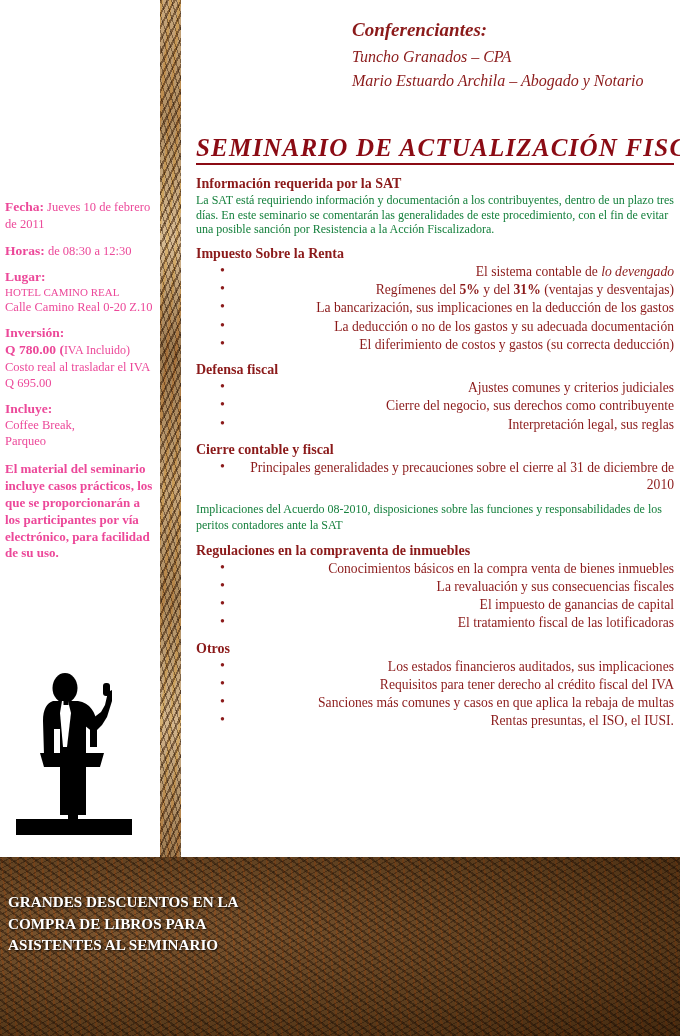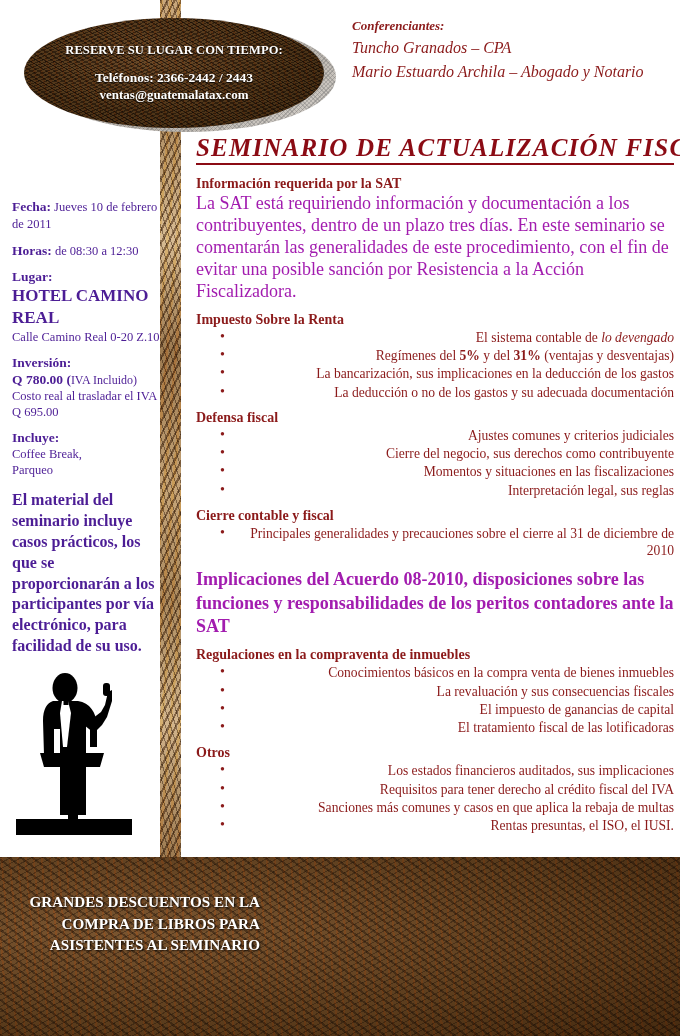--- a/index.html
+++ b/index.html
@@ -68,35 +68,35 @@
     color:#ffffff;font-weight:bold;font-size:13px;
     text-shadow:0 1px 1px rgba(0,0,0,.8);
     line-height:1.25;
   }
 
   
   .conferenciantes{
     position:absolute; left:352px; top:16px; width:320px;
     font-style:italic; color:#8B1A1A; line-height:1.5;
   }
-  .conferenciantes .ctitle{ font-weight:bold; font-size:13px; font-style:italic;}
+  .conferenciantes .ctitle{ font-weight:bold; font-size:19px; font-style:italic;}
   .conferenciantes .cname{ font-size:16px; font-style:italic;}
 
   
   .sidebar{
-    position:absolute; left:12px; top:198px; width:152px;
-    color:#4c1d95; font-size:13.5px; line-height:1.28;
+    position:absolute; left:5px; top:198px; width:152px;
+    color:#ec4899; font-size:13.5px; line-height:1.28;
   }
   .sb-block{ margin-bottom:9px; }
   .sb-key{ font-weight:bold; }
-  .sb-sub{ font-weight:bold; font-size:17px; }
+  .sb-sub{ font-weight:normal; font-size:11px; }
   .sb-plain{ font-size:12.5px; }
   .sb-small{ font-size:12px; }
   .sb-note{
-    font-weight:bold; font-size:16px; line-height:1.3; margin-top:12px;
+    font-weight:bold; font-size:13px; line-height:1.3; margin-top:12px;
   }
 
   
   .speaker{
     position:absolute; left:6px; top:655px; width:150px; height:195px;
   }
 
   
   .content{
     position:absolute; left:196px; top:134px; width:478px;
@@ -110,23 +110,23 @@
     border-bottom:2px solid #8B0B14;
     padding-bottom:1px;
     margin-bottom:11px;
     white-space:nowrap;
   }
   h3.sec{
     font-size:14px; font-weight:bold; margin:0 0 1px 0; color:#8B1A1A;
     font-family:"Liberation Serif", serif;
   }
   p.para{
-    font-size:18px; margin:0 0 9px 0; line-height:1.22; color:#a21caf;
-  }
-  p.para.strong{ font-weight:bold; line-height:1.3; }
+    font-size:12px; margin:0 0 9px 0; line-height:1.22; color:#15803d;
+  }
+  p.para.strong{ font-weight:normal; line-height:1.3; }
   ul.bl{
     list-style:none; margin:0 0 9px 0; padding:0 0 0 24px;text-align:right;
   }
   ul.bl li{
     font-size:13.6px; line-height:1.27; position:relative; padding-left:16px;
     margin-bottom:1px;
   }
   ul.bl li:before{
     content:"\2022"; position:absolute; left:0; top:-1px; font-size:14px;
   }
@@ -141,39 +141,31 @@
       repeating-linear-gradient(37deg, rgba(40,22,6,.35) 0 2px, rgba(255,255,255,0) 2px 7px),
       repeating-linear-gradient(-29deg, rgba(25,12,2,.3) 0 1px, rgba(255,255,255,0) 1px 5px),
       repeating-linear-gradient(85deg, rgba(176,126,68,.4) 0 2px, rgba(255,255,255,0) 2px 8px),
       radial-gradient(ellipse at 20% 40%, #7a5530 0%, #5c3d1d 60%, #44290f 100%);
     background-blend-mode:multiply,multiply,overlay,normal;
     overflow:hidden;
   }
   .banner-text{
     position:absolute; left:8px; top:34px; width:252px;
     color:#ffffff; font-weight:bold; font-size:15.2px; line-height:1.42;
-    text-align:right; text-shadow:1px 1px 2px rgba(0,0,0,.85);
+    text-align:left; text-shadow:1px 1px 2px rgba(0,0,0,.85);
     font-family:"Liberation Serif", serif;
   }
 </style>
 </head>
 <body>
 
 <div id="poster">
 
   <div class="bark-strip"></div>
 
-  <div class="ellipse-wrap">
-    <div class="ellipse-shadow"></div>
-    <div class="ellipse">
-      <div class="l1">RESERVE SU LUGAR CON TIEMPO:</div>
-      <div class="l2">Teléfonos: 2366-2442  / 2443</div>
-      <div class="l3">ventas@guatemalatax.com</div>
-    </div>
-  </div>
 
   <div class="conferenciantes">
     <div class="ctitle">Conferenciantes:</div>
     <div class="cname">Tuncho Granados – CPA</div>
     <div class="cname">Mario Estuardo Archila – Abogado y Notario</div>
   </div>
 
   <div class="sidebar">
     <div class="sb-block">
       <span class="sb-key">Fecha:</span><span class="sb-plain"> Jueves 10 de febrero de 2011</span>
@@ -222,28 +214,28 @@
           <h3 class="sec">Información requerida por la SAT</h3>
           <p class="para">La SAT está requiriendo información y documentación a los contribuyentes, dentro de un plazo tres días. En este seminario se comentarán las generalidades de este procedimiento, con el fin de evitar una posible sanción por Resistencia a la Acción Fiscalizadora.</p>
         </div>
         <div class="sp-block">
           <h3 class="sec">Impuesto Sobre la Renta</h3>
           <ul class="bl">
             <li>El sistema contable de <em class="it">lo devengado</em></li>
             <li>Regímenes del <b class="bb">5%</b> y del <b class="bb">31%</b> (ventajas y desventajas)</li>
             <li>La bancarización, sus implicaciones en la deducción de los gastos</li>
             <li>La deducción o no de los gastos y su adecuada documentación</li>
+            <li>El diferimiento de costos y gastos (su correcta deducción)</li>
           </ul>
         </div>
         <div class="sp-block">
           <h3 class="sec">Defensa fiscal</h3>
           <ul class="bl">
             <li>Ajustes comunes y criterios judiciales</li>
             <li>Cierre del negocio, sus derechos como contribuyente</li>
-            <li>Momentos y situaciones en las fiscalizaciones</li>
             <li>Interpretación legal, sus reglas</li>
           </ul>
         </div>
         <div class="sp-block">
           <h3 class="sec">Cierre contable y fiscal</h3>
           <ul class="bl">
             <li>Principales generalidades y precauciones sobre el cierre al 31 de diciembre de 2010</li>
           </ul>
         </div>
         <div class="sp-block">

